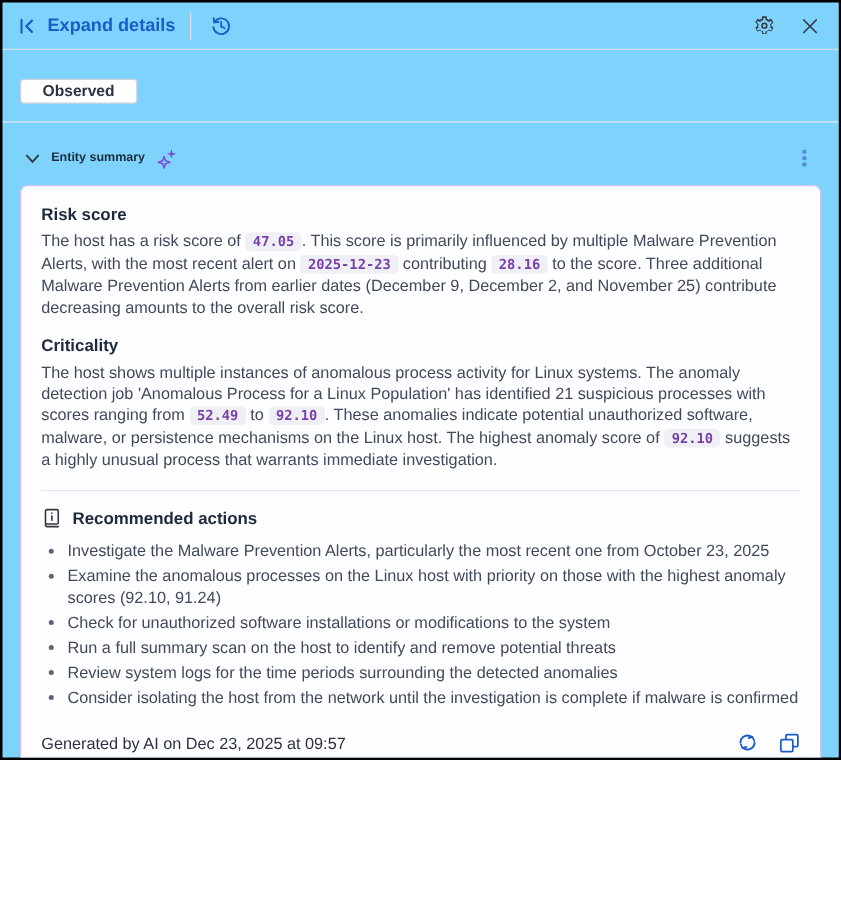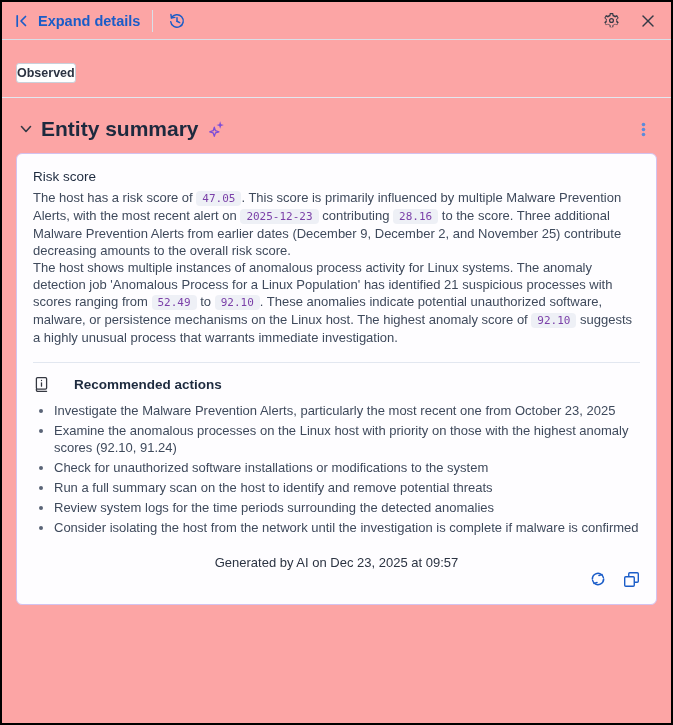--- a/index.html
+++ b/index.html
@@ -1,22 +1,22 @@
 <!DOCTYPE html>
 <html><head>
 <meta charset="utf-8">
 <style>
   * { box-sizing: border-box; margin: 0; padding: 0; }
   html,body { background:#fff; }
   body { font-family: "Liberation Sans", sans-serif; color:#3f4a5c; }
 
   .frame {
-    width: 673px; height: 725px;
+    width: 673px; height: 608px;
     border: 2px solid #000;
-    background: #fca5a5;
+    background: #7dd3fc;
     overflow: hidden;
     position: relative;
   }
 
   
   .top-bar {
     height: 38px;
     display: flex; align-items: center;
     padding: 0 12px;
     border-bottom: 1px solid #d9dfe8;
@@ -42,64 +42,64 @@
   .host-row { display:flex; align-items:center; gap:8px; margin-top: 9px; }
   .host-icon { color:#343741; display:flex; }
   .host-link {
     color:#1a56c4; font-size:21px; font-weight:bold; text-decoration:none;
     display:flex; align-items:center; gap:8px;
   }
   .badge {
     display:inline-block; margin-top:10px;
     font-size:12.5px; font-weight:bold; color:#2b3342;
     border:1px solid #c9d0da; border-radius:3px;
-    padding:2px 0; background:#fff;
+    padding:2px 17px; background:#fff;
   }
   .hdivider { border-top:1px solid #e2e7f0; margin-top:14px; }
 
   
   .summary-header {
     display:flex; align-items:center; gap:7px;
     padding: 19px 14px 12px 16px;
   }
   .chevron-btn { background:none;border:none;cursor:pointer;color:#343a46;display:flex; padding:0; }
-  .summary-title { font-size:21px; font-weight:bold; color:#1d2a3e; }
+  .summary-title { font-size:10px; font-weight:bold; color:#1d2a3e; }
   .sparkles { color:#7c4dd8; display:flex; margin-left:2px; }
   .menu-btn { margin-left:auto; background:none;border:none;cursor:pointer; color:#5b8bdb; display:flex; padding:2px 6px; }
 
   
   .panel {
     margin: 0 14px 14px 14px;
     border: 1px solid #d3c2ef;
     border-radius: 6px;
     background: #fefdff;
     padding: 15px 16px 16px 16px;
   }
-  .sec-heading { font-size:13.5px; font-weight:normal; color:#1d2a3e; margin: 15px 0 5px 0; }
+  .sec-heading { font-size:13.5px; font-weight:bold; color:#1d2a3e; margin: 15px 0 5px 0; }
   .sec-heading.first { margin-top: 0; }
   .sec-text { font-size:13px; line-height:17px; color:#3f4a5c; }
   code.inline-code {
     font-family: "DejaVu Sans Mono", monospace;
-    font-size: 11px; font-weight: normal;
+    font-size: 11px; font-weight: bold;
     color:#7a3fa8; background:#eef0f6;
     border-radius:4px; padding:1px 6px;
     white-space:nowrap;
   }
   .panel-divider { border-top:1px solid #e2e7f0; margin: 16px 0 13px 0; }
 
-  .rec-header { display:flex; align-items:center; gap:24px; margin-bottom:9px; }
+  .rec-header { display:flex; align-items:center; gap:8px; margin-bottom:9px; }
   .rec-title { font-size:13.5px; font-weight:bold; color:#1d2a3e; }
   .doc-icon { color:#343741; display:flex; }
   ul.rec-list { margin:0; padding-left:21px; }
   ul.rec-list li {
     font-size:13px; line-height:17px; color:#3f4a5c; margin-bottom:3px;
   }
   ul.rec-list li::marker { color:#5a6477; }
 
-  .panel-footer { display:flex; align-items:center; margin-top:19px;flex-direction:column; }
+  .panel-footer { display:flex; align-items:center; margin-top:19px; }
   .footer-text { font-size:13px; color:#2b3342; }
   .footer-actions { margin-left:auto; display:flex; align-items:center; gap:16px; }
   .footer-actions .icon-btn { color:#1a5cc8; padding:0; }
 
   svg { display:block; }
 </style>
 </head>
 <body>
 
 <div class="frame">
@@ -175,20 +175,21 @@
         </svg>
       </span>
     </button>
   </div>
 
   <div class="panel">
 
     <div class="sec-heading first">Risk score</div>
     <p class="sec-text">The host has a risk score of <code class="inline-code">47.05</code>. This score is primarily influenced by multiple Malware Prevention Alerts, with the most recent alert on <code class="inline-code">2025-12-23</code> contributing <code class="inline-code">28.16</code> to the score. Three additional Malware Prevention Alerts from earlier dates (December 9, December 2, and November 25) contribute decreasing amounts to the overall risk score.</p>
 
+    <div class="sec-heading">Criticality</div>
 
     <p class="sec-text">The host shows multiple instances of anomalous process activity for Linux systems. The anomaly detection job 'Anomalous Process for a Linux Population' has identified 21 suspicious processes with scores ranging from <code class="inline-code">52.49</code> to <code class="inline-code">92.10</code>. These anomalies indicate potential unauthorized software, malware, or persistence mechanisms on the Linux host. The highest anomaly score of <code class="inline-code">92.10</code> suggests a highly unusual process that warrants immediate investigation.</p>
 
     <div class="panel-divider"></div>
 
     <div class="rec-header">
       <span class="doc-icon">
         <svg width="17" height="17" viewBox="0 0 16 16" fill="none" stroke="currentColor" stroke-width="1.2" stroke-linecap="round" stroke-linejoin="round">
           <rect x="3.2" y="1.6" width="9.6" height="10.8" rx="1"></rect>
           <line x1="8" y1="4.2" x2="8" y2="4.25"></line>

